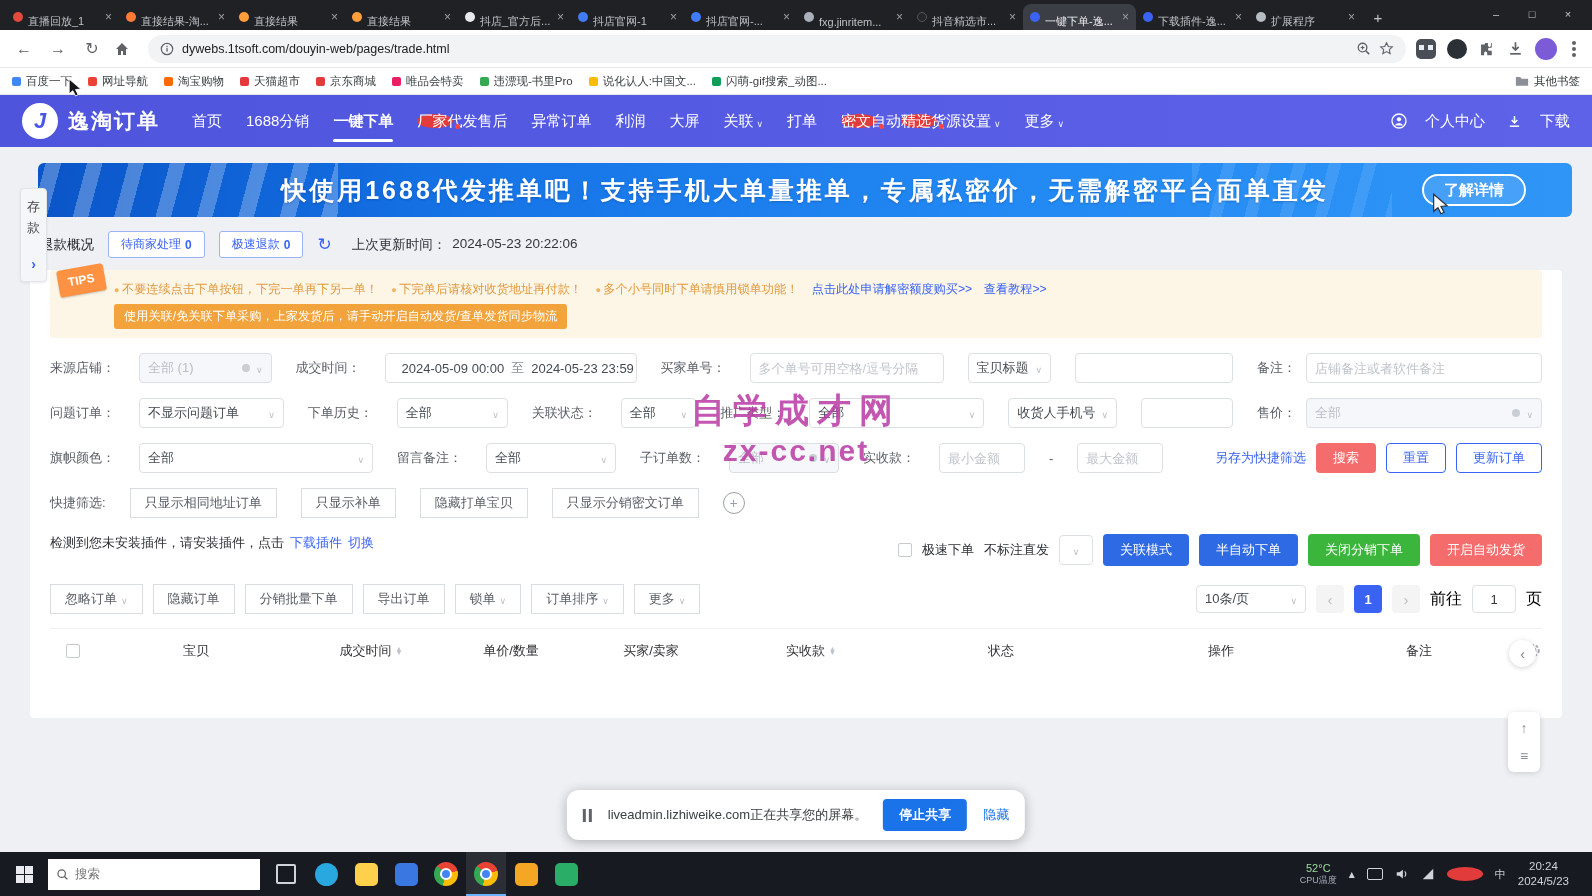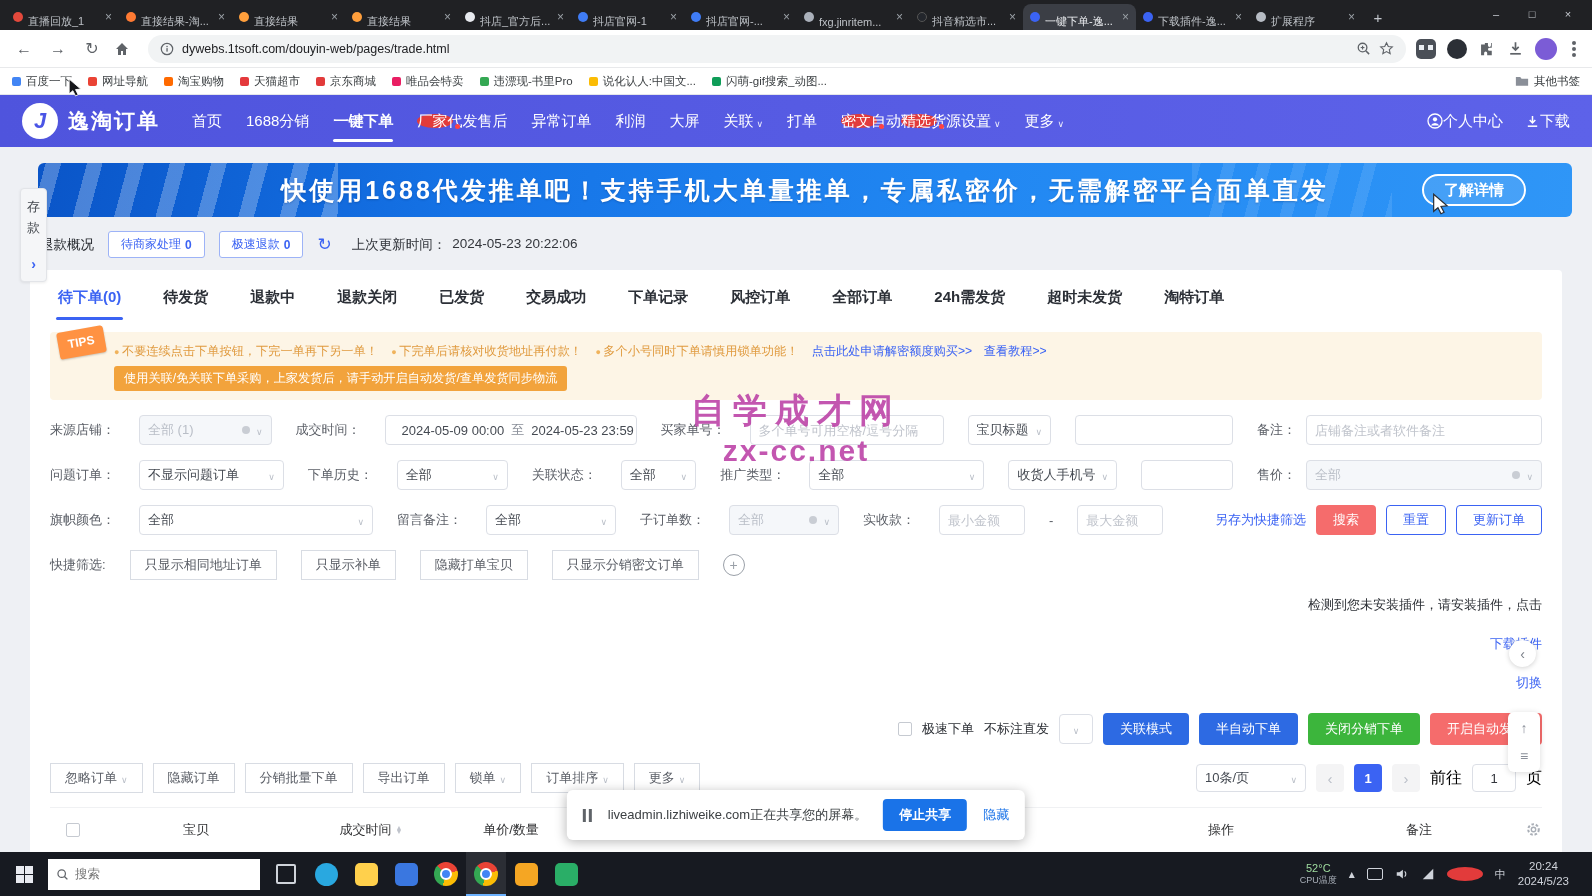--- a/index.html
+++ b/index.html
@@ -48,21 +48,21 @@
   .appheader { height:52px; background:linear-gradient(90deg,#4f54dd,#5d62e9); display:flex; align-items:center; padding:0 22px; color:#fff; }
   .logo { width:36px; height:36px; border-radius:50%; background:#fff; color:#4a55e6; display:flex; align-items:center; justify-content:center; font-weight:bold; font-size:22px; font-style:italic; flex:none; }
   .brand { font-size:21px; font-weight:bold; letter-spacing:2px; margin-left:10px; white-space:nowrap; }
   .mainnav { display:flex; align-items:center; gap:24px; margin-left:32px; font-size:15px; height:100%; white-space:nowrap; }
   .nitem { position:relative; display:flex; align-items:center; height:100%; gap:3px; }
   .nitem.active { font-weight:bold; }
   .nitem.active::after { content:""; position:absolute; left:0; right:0; bottom:5px; height:3px; background:#fff; border-radius:2px; }
   .nitem.reddot::before { content:""; position:absolute; top:10px; right:-7px; width:5px; height:5px; background:#ff4242; border-radius:50%; }
   .caret::after { content:"∨"; font-size:9px; opacity:.9; }
   .hdr-right { margin-left:auto; display:flex; align-items:center; gap:22px; font-size:15px; white-space:nowrap; }
-  .hlink { display:flex; align-items:center; gap:0; }
+  .hlink { display:flex; align-items:center; gap:18px; }
 
   
   .banner-wrap { margin:16px 20px 0 38px; position:relative; }
   .banner { height:54px; border-radius:6px; background:linear-gradient(100deg,#0a55c8 0%,#1573e6 28%,#2187f2 60%,#2f96f7 100%); position:relative; overflow:hidden; display:flex; align-items:center; justify-content:center; color:#fff; }
   .banner::before { content:""; position:absolute; left:-30px; top:-14px; width:330px; height:90px; background:repeating-linear-gradient(105deg,rgba(255,255,255,.26) 0 15px,transparent 15px 40px); }
   .banner::after { content:""; position:absolute; right:180px; top:-14px; width:200px; height:90px; background:repeating-linear-gradient(105deg,rgba(255,255,255,.10) 0 12px,transparent 12px 34px); }
   .banner-text { font-size:25px; font-weight:800; letter-spacing:3px; z-index:1; text-shadow:0 1px 2px rgba(0,40,100,.3); }
   .banner-btn { position:absolute; right:46px; top:50%; transform:translateY(-50%); height:32px; padding:0 20px; border:2px solid #fff; border-radius:17px; display:flex; align-items:center; font-size:15px; font-weight:bold; background:rgba(255,255,255,.12); z-index:2; }
 
   
@@ -117,38 +117,38 @@
   .btn { height:30px; border-radius:4px; padding:0 16px; display:inline-flex; align-items:center; justify-content:center; font-size:13px; white-space:nowrap; cursor:pointer; border:1px solid transparent; }
   .btn-red { background:#f56c6c; color:#fff; }
   .btn-oblue { background:#fff; border-color:#3b63f3; color:#3b63f3; }
   .btn-blue { background:#2d6ae3; color:#fff; height:32px; }
   .btn-green { background:#3cb53c; color:#fff; height:32px; }
   .btn-salmon { background:#f56c6c; color:#fff; height:32px; }
   .chip { height:30px; display:inline-flex; align-items:center; gap:4px; padding:8px 14px; border:1px solid #d8dce3; border-radius:0; background:#fff; color:#5a5e66; font-size:13px; white-space:nowrap; }
   .plus { width:22px; height:22px; border:1px solid #9aa0a8; border-radius:50%; display:flex; align-items:center; justify-content:center; color:#9aa0a8; font-size:14px; }
   .plus::after { content:"+"; }
 
-  .plugin-row { display:flex; align-items:flex-end; gap:21px; margin:16px 0; font-size:13px; color:#2d3036;flex-direction:column; }
+  .plugin-row { display:flex; align-items:flex-start; gap:6px; margin:16px 0; font-size:13px; color:#2d3036; }
   .cb { width:14px; height:14px; border:1px solid #c6cad1; border-radius:2px; background:#fff; flex:none; }
   .mini-sel { width:34px; justify-content:center; }
 
   .ltoolbar { display:flex; align-items:center; gap:10px; margin:18px 0 0; }
   .pgbtn { width:28px; height:28px; border-radius:4px; background:#f4f4f5; color:#b9bec7; display:flex; align-items:center; justify-content:center; font-size:15px; }
   .pgcur { width:28px; height:28px; border-radius:4px; background:#3b63f3; color:#fff; display:flex; align-items:center; justify-content:center; font-size:13px; font-weight:bold; }
   .ginp { width:44px; height:28px; border:1px solid #dcdfe6; border-radius:4px; text-align:center; font-size:13px; color:#33363c; }
   .pgsel { height:28px; }
 
   .thead { display:flex; align-items:center; height:44px; margin-top:14px; border-top:1px solid #f0f1f3; font-size:13px; color:#303133; }
   .th { display:flex; align-items:center; justify-content:center; gap:4px; white-space:nowrap; }
   .cw0{width:46px}.cw1{width:200px}.cw2{width:150px}.cw3{width:130px}.cw4{width:150px}.cw5{width:170px}.cw6{width:210px}.cw7{width:230px}
   .cwx{flex:1}.cwg{width:40px; justify-content:flex-end;}
   .sort { display:flex; flex-direction:column; line-height:.55; font-size:7px; color:#c0c4cc; }
 
   
-  .sharebar { position:absolute; left:50%; bottom:56px; transform:translateX(-50%); background:#fff; border-radius:6px; box-shadow:0 2px 12px rgba(0,0,0,.28); display:flex; align-items:center; gap:16px; padding:9px 16px; font-size:13px; color:#3c4043; z-index:20; white-space:nowrap; }
+  .sharebar { position:absolute; left:50%; bottom:56px; transform:translateX(-50%); background:#fff; border-radius:12px; box-shadow:0 2px 12px rgba(0,0,0,.28); display:flex; align-items:center; gap:16px; padding:9px 16px; font-size:13px; color:#3c4043; z-index:20; white-space:nowrap; }
   .pbars { display:flex; gap:3px; }
   .pbars i { width:3px; height:13px; background:#5f6368; }
   .stopbtn { background:#1a73e8; color:#fff; border-radius:4px; padding:7px 16px; font-size:13px; font-weight:bold; }
   .hidelink { color:#1a73e8; }
 
   
   .taskbar { position:absolute; left:0; right:0; bottom:0; height:44px; background:#171a21; display:flex; align-items:center; color:#cfd3da; z-index:30; }
   .start { width:48px; height:100%; display:flex; align-items:center; justify-content:center; }
   .winlogo { display:grid; grid-template-columns:8px 8px; grid-template-rows:8px 8px; gap:1px; }
   .winlogo i { background:#e8eaf0; }
@@ -453,34 +453,20 @@
       </span>
     <span class="refresh-ico"></span>
     <span class="updated">
         <span>上次更新时间：</span>
         <span>2024-05-23 20:22:06</span>
       </span>
   </div>
 
   <div class="card">
 
-    <div class="status-tabs">
-      <span class="stab active">待下单(0)</span>
-      <span class="stab">待发货</span>
-      <span class="stab">退款中</span>
-      <span class="stab">退款关闭</span>
-      <span class="stab">已发货</span>
-      <span class="stab">交易成功</span>
-      <span class="stab">下单记录</span>
-      <span class="stab">风控订单</span>
-      <span class="stab">全部订单</span>
-      <span class="stab">24h需发货</span>
-      <span class="stab">超时未发货</span>
-      <span class="stab">淘特订单</span>
-    </div>
 
     <div class="tips">
       <span class="tips-tag">TIPS</span>
       <div>
         <span class="tbullet">不要连续点击下单按钮，下完一单再下另一单！</span>
         <span class="tbullet">下完单后请核对收货地址再付款！</span>
         <span class="tbullet">多个小号同时下单请慎用锁单功能！</span>
         <span class="tlink">点击此处申请解密额度购买&gt;&gt;</span>
         <span class="tlink">查看教程&gt;&gt;</span>
       </div>

